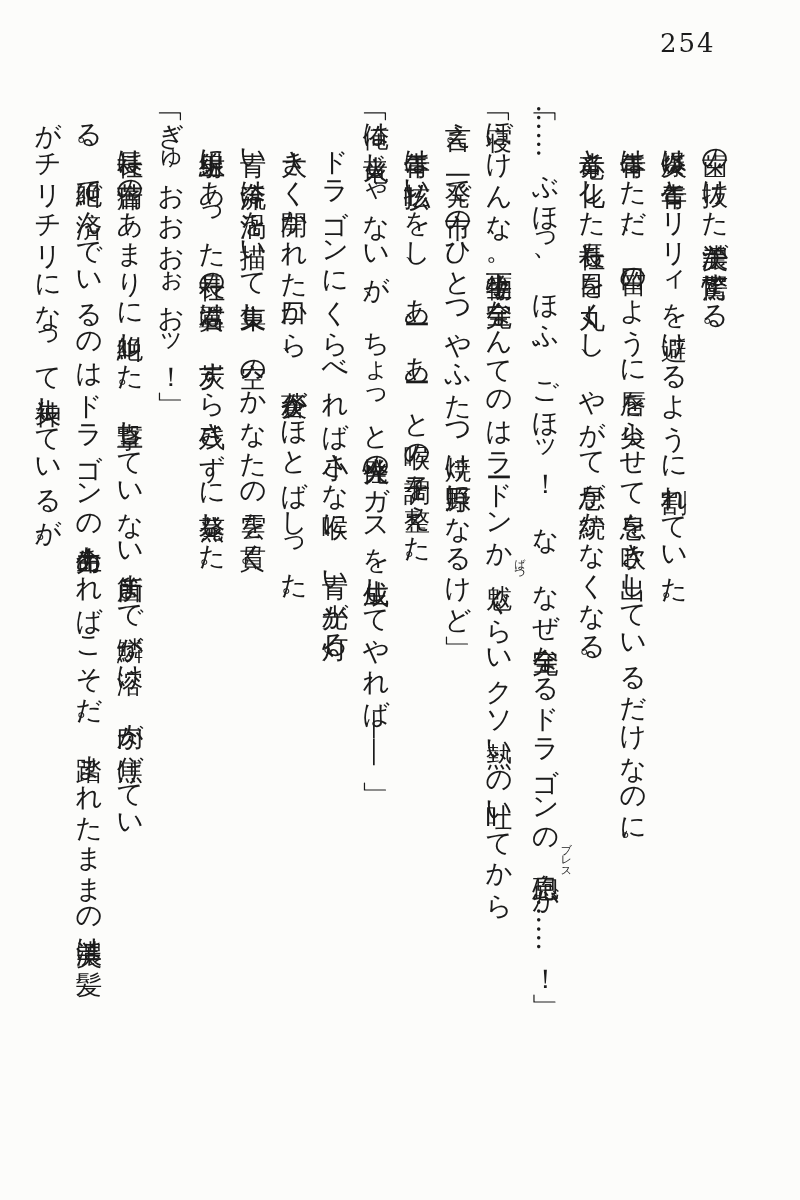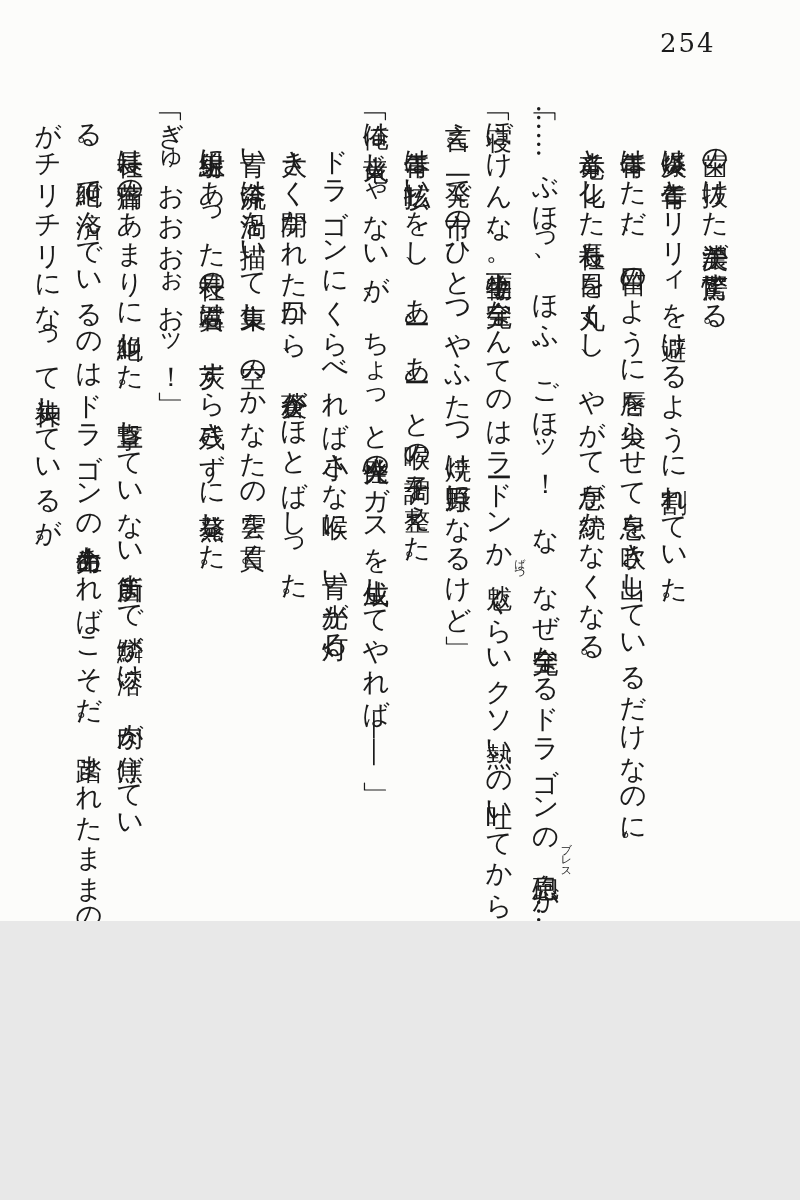--- a/index.html
+++ b/index.html
@@ -3,21 +3,21 @@
 <meta charset="utf-8">
 <style>
   html, body {
     margin: 0;
     padding: 0;
     background: #e8e8e8;
   }
   .page {
     position: relative;
     width: 800px;
-    height: 921px;
+    height: 1200px;
     margin: 0 auto;
     background: var(--bg, #fcfcfa);
     color: var(--ink, #1b1b1b);
     font-family: "DejaVu Serif", "Liberation Serif", serif;
     overflow: hidden;
   }
   .page-number {
     position: absolute;
     top: 28px;
     left: 660px;

